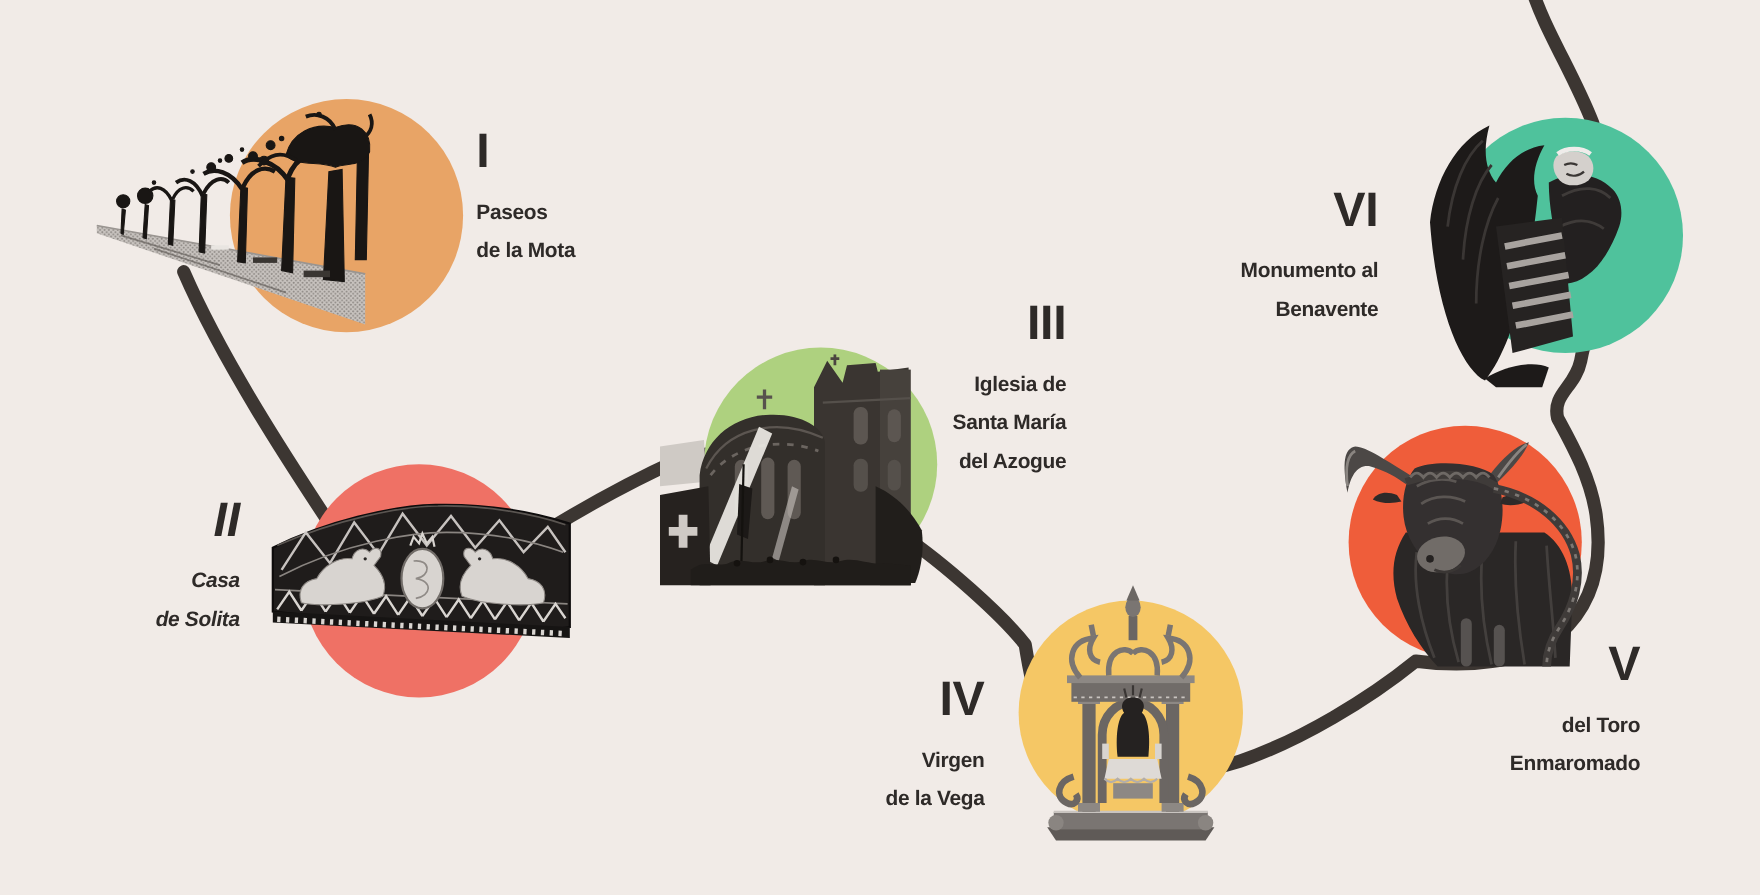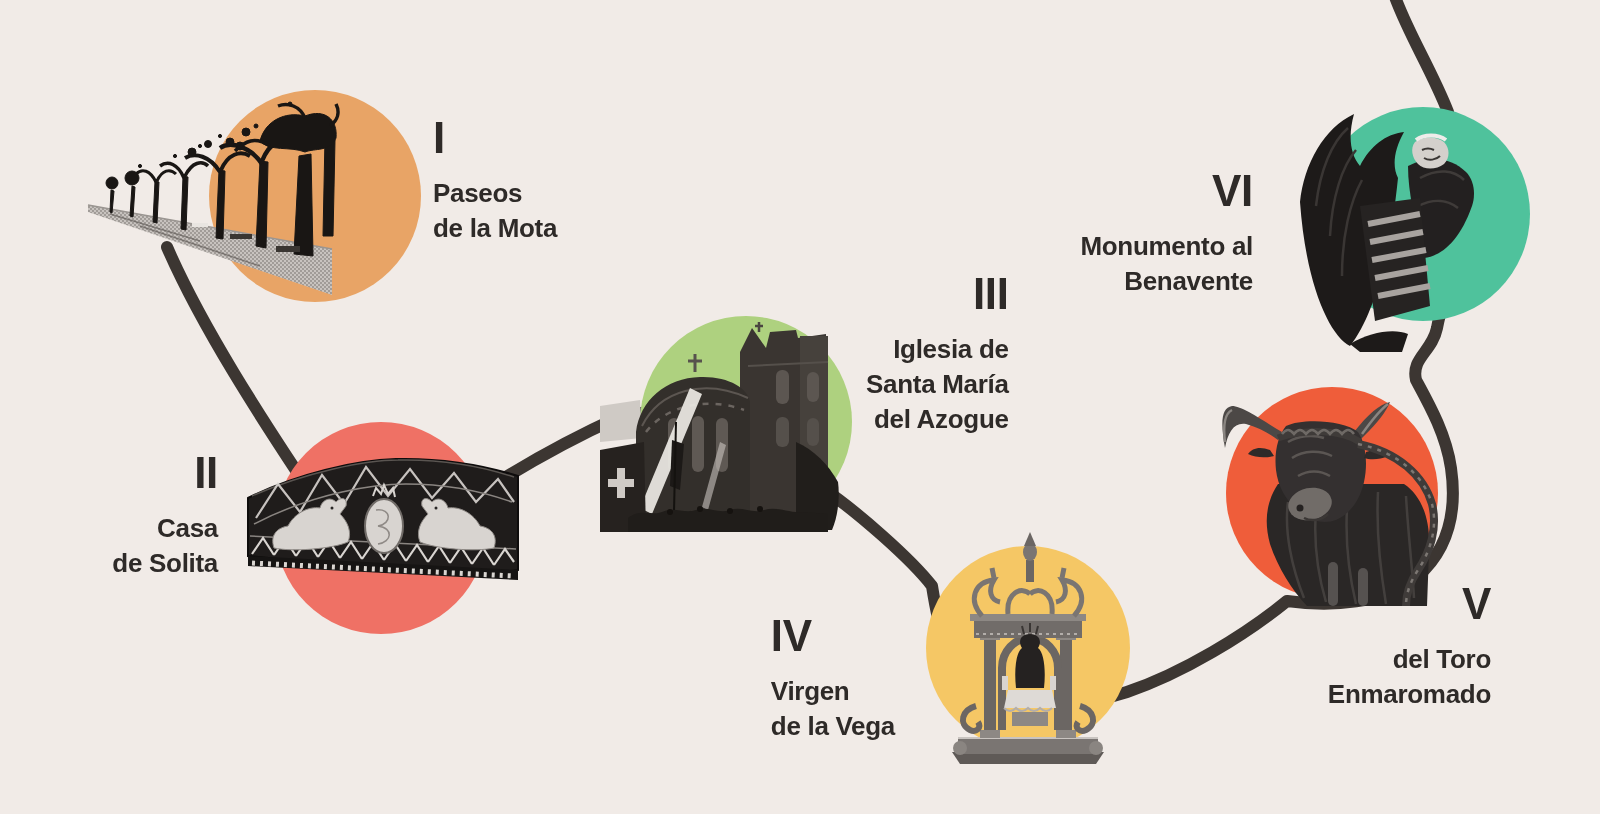--- a/index.html
+++ b/index.html
@@ -15,25 +15,25 @@
   .c6{left:1316px;top:107px;width:214px;height:214px;}
   .img{position:absolute;z-index:3;}
   .img-trees{left:80px;top:86px;}
   .img-gate{left:246px;top:450px;}
   .img-church{left:600px;top:322px;}
   .img-shrine{left:946px;top:530px;}
   .img-bull{left:1208px;top:392px;}
   .img-monument{left:1290px;top:106px;}
   .label{position:absolute;z-index:4;color:#2e2a28;font-weight:800;letter-spacing:-0.3px;}
   .label .numeral{font-size:44px;line-height:1;margin-bottom:16px;}
-  .label .line{font-size:26px;line-height:35px;white-space:nowrap;}
+  .label .line{font-size:19px;line-height:35px;white-space:nowrap;}
   .l1{left:433px;top:116px;text-align:left;}
-  .l2{right:1382px;top:451px;text-align:right;}
+  .l2{right:1382px;top:451px;text-align:right;font-style:italic;}
   .l3{left:866px;top:272px;text-align:right;}
-  .l4{right:705px;top:614px;}
+  .l4{right:705px;top:614px;text-align:right;}
   .l5{right:109px;top:582px;text-align:right;}
   .l6{right:347px;top:169px;text-align:right;}
 </style>
 </head>
 <body>
 
 <div class="stage" style="background: rgb(241, 235, 231);">
 
   <svg class="route-svg" width="1600" height="814" viewBox="0 0 1600 814">
     <path fill="none" stroke="#3c3632" stroke-width="12" stroke-linecap="round" stroke-linejoin="round" d="

